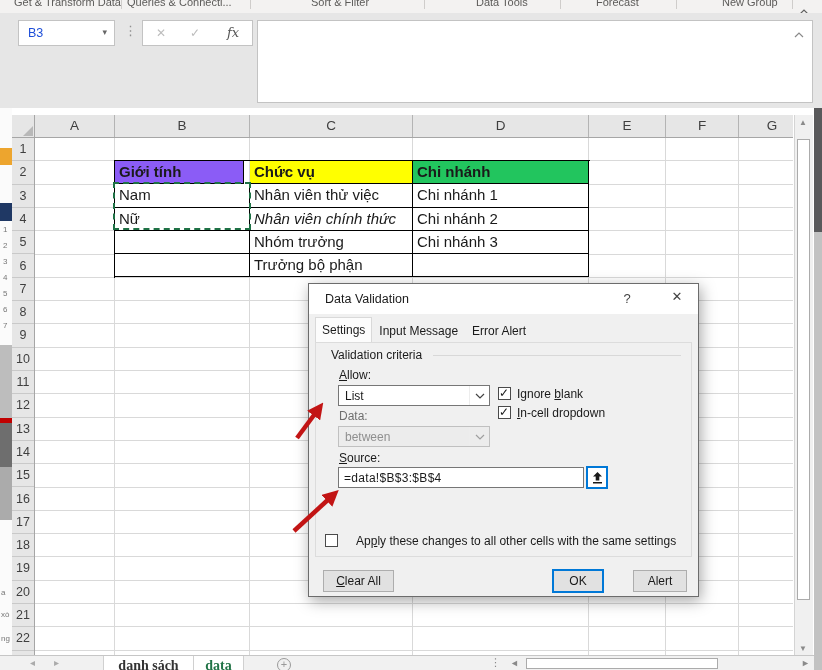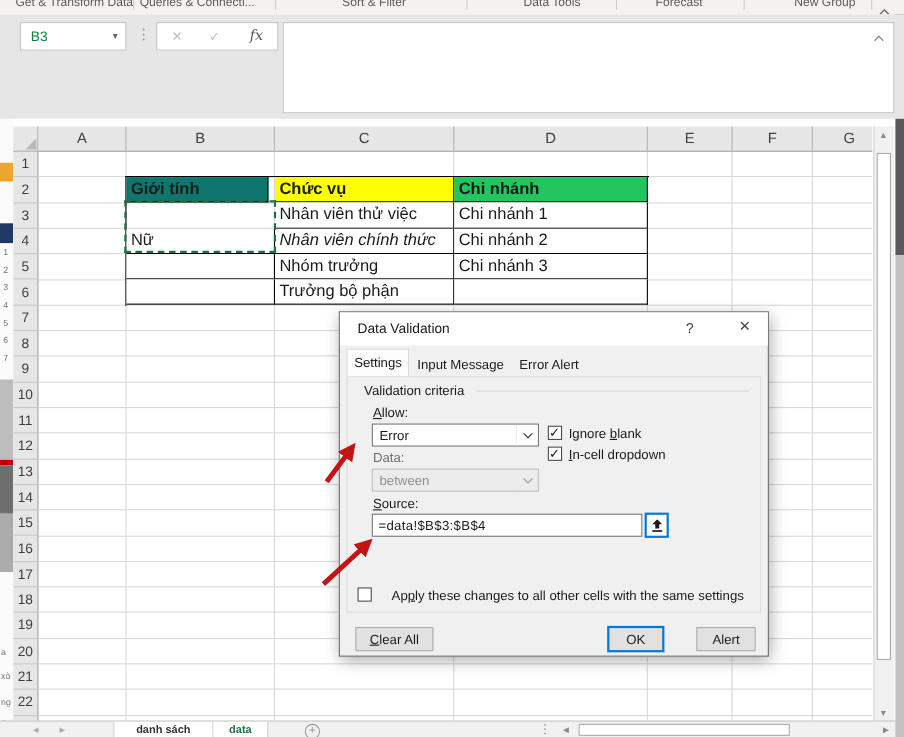--- a/index.html
+++ b/index.html
@@ -9,21 +9,21 @@
 
   
   #ribbon{position:absolute;left:0;top:0;width:822px;height:13px;background:#f3f2f1;overflow:hidden;z-index:12;}
   .rlabel{position:absolute;top:-4px;font-size:11px;color:#5c5b59;white-space:nowrap;}
   .rsep{position:absolute;top:0;width:1px;height:9px;background:#cfcdcb;}
   #ribbon-collapse{position:absolute;left:799px;top:1px;}
 
   
   #formula-row{position:absolute;left:0;top:13px;width:822px;height:95px;background:#e6e6e6;z-index:11;}
   #name-box{position:absolute;left:18px;top:7px;width:97px;height:26px;background:#fff;border:1px solid #c3c3c3;}
-  #name-box .val{position:absolute;left:9px;top:5px;font-size:12.5px;color:#15803d;}
+  #name-box .val{position:absolute;left:9px;top:5px;font-size:12.5px;color:#1d4ed8;}
   #name-box .caret{position:absolute;right:7px;top:6px;font-size:9px;color:#666;}
   #fb-dots{position:absolute;left:124px;top:10px;font-size:13px;color:#909090;}
   #fx-box{position:absolute;left:142px;top:7px;width:111px;height:26px;background:#fff;border:1px solid #c3c3c3;}
   #fx-box .cancel{position:absolute;left:13px;top:5px;font-size:12px;color:#bdbdbd;}
   #fx-box .enter{position:absolute;left:47px;top:5px;font-size:12px;color:#bdbdbd;}
   #fx-box .fx{position:absolute;left:84px;top:4px;font-size:13px;color:#555;font-style:italic;font-family:"DejaVu Serif",serif;}
   #formula-input{position:absolute;left:257px;top:7px;width:556px;height:83px;background:#fff;border:1px solid #c3c3c3;font-size:12px;color:#222;}
   #formula-input .chev{position:absolute;right:8px;top:6px;}
 
   
@@ -56,21 +56,21 @@
            border-left:1px solid #d4d4d4;z-index:8;}
   #vs-up{position:absolute;left:4px;top:3px;font-size:8px;color:#8a8a8a;}
   #vs-thumb{position:absolute;left:2px;top:24px;width:13px;height:461px;background:#fff;border:1px solid #ababab;}
   #vs-down{position:absolute;left:4px;top:529px;font-size:8px;color:#8a8a8a;}
 
   
   #tabbar{position:absolute;left:0;top:655px;width:822px;height:15px;background:#f1f1f1;
           border-top:1px solid #c6c6c6;overflow:hidden;z-index:9;}
   .tnav{position:absolute;top:1px;font-size:10px;color:#ababab;}
   .sheettab{position:absolute;top:0;height:15px;background:#fff;border-left:1px solid #d0d0d0;
-            border-right:1px solid #d0d0d0;text-align:center;font-size:10px;padding-top:2px;white-space:nowrap;}
+            border-right:1px solid #d0d0d0;text-align:center;font-size:14px;padding-top:2px;white-space:nowrap;font-family:Liberation Serif, serif;}
   #tab-danhsach{left:103px;width:91px;color:#333;font-weight:600;}
   #tab-data{left:194px;width:50px;color:#217346;font-weight:700;border-left:none;}
   #add-sheet{position:absolute;left:277px;top:2px;width:14px;height:14px;border:1px solid #9a9a9a;
              border-radius:50%;color:#9a9a9a;font-size:11px;line-height:11px;text-align:center;}
   #tab-dots{position:absolute;left:490px;top:0;font-size:11px;color:#8a8a8a;}
   #hs-left{position:absolute;left:510px;top:2px;font-size:9px;color:#8a8a8a;}
   #hs-thumb{position:absolute;left:526px;top:2px;width:192px;height:11px;background:#fff;border:1px solid #ababab;}
   #hs-right{position:absolute;left:801px;top:2px;font-size:9px;color:#8a8a8a;}
 
   
@@ -233,23 +233,24 @@
       <div class="hline" style="top: 371.8px;"></div>
       <div class="hline" style="top: 395.1px;"></div>
       <div class="hline" style="top: 418.4px;"></div>
       <div class="hline" style="top: 441.7px;"></div>
       <div class="hline" style="top: 465px;"></div>
       <div class="hline" style="top: 488.3px;"></div>
       <div class="hline" style="top: 511.6px;"></div>
     </div>
 
   <div id="dtable">
-      <div class="tcell thead" style="left: 0px; top: 0px; width: 129px; background: #0f766e;">Giới tính</div>
+      <div class="tcell thead" style="left: 0px; top: 0px; width: 129px; background: #8b5cf6;">Giới tính</div>
       <div class="tcell thead" style="left: 135px; top: 0px; width: 163px; background: rgb(255, 255, 0);">Chức vụ</div>
       <div class="tcell thead" style="left: 298px; top: 0px; width: 176px; background: #22c55e;">Chi nhánh</div>
+      <div class="tcell" style="left: 0px; top: 23.3px; width: 135px;">Nam</div>
       <div class="tcell" style="left: 135px; top: 23.3px; width: 163px;">Nhân viên thử việc</div>
       <div class="tcell" style="left: 298px; top: 23.3px; width: 176px;">Chi nhánh 1</div>
       <div class="tcell" style="left: 0px; top: 46.6px; width: 135px;">Nữ</div>
       <div class="tcell" style="left: 135px; top: 46.6px; width: 163px; font-style: italic;">Nhân viên chính thức</div>
       <div class="tcell" style="left: 298px; top: 46.6px; width: 176px;">Chi nhánh 2</div>
       <div class="tcell" style="left: 0px; top: 69.9px; width: 135px;"></div>
       <div class="tcell" style="left: 135px; top: 69.9px; width: 163px;">Nhóm trưởng</div>
       <div class="tcell" style="left: 298px; top: 69.9px; width: 176px;">Chi nhánh 3</div>
       <div class="tcell" style="left: 0px; top: 93.2px; width: 135px;"></div>
       <div class="tcell" style="left: 135px; top: 93.2px; width: 163px;">Trưởng bộ phận</div>
@@ -312,21 +313,21 @@
       <div class="dtab active">Settings</div>
       <div class="dtab">Input Message</div>
       <div class="dtab">Error Alert</div>
     </div>
     <div id="dlg-frame"></div>
     <span id="dlg-group-label">Validation criteria</span>
     <div id="dlg-rule"></div>
 
     <span id="lbl-allow"><span class="accel">A</span><span>llow:</span></span>
     <div class="combo" id="combo-allow">
-      <span class="cval">Error</span>
+      <span class="cval">List</span>
       <span class="cbtn">
         <svg width="10" height="6">
             <path d="M1 1 L5 5 L9 1" stroke="#444" fill="none" stroke-width="1.2"></path>
           </svg>
       </span>
     </div>
 
     <div class="cbox" id="cb-ignore">
       <span class="chk">✓</span>
     </div>

